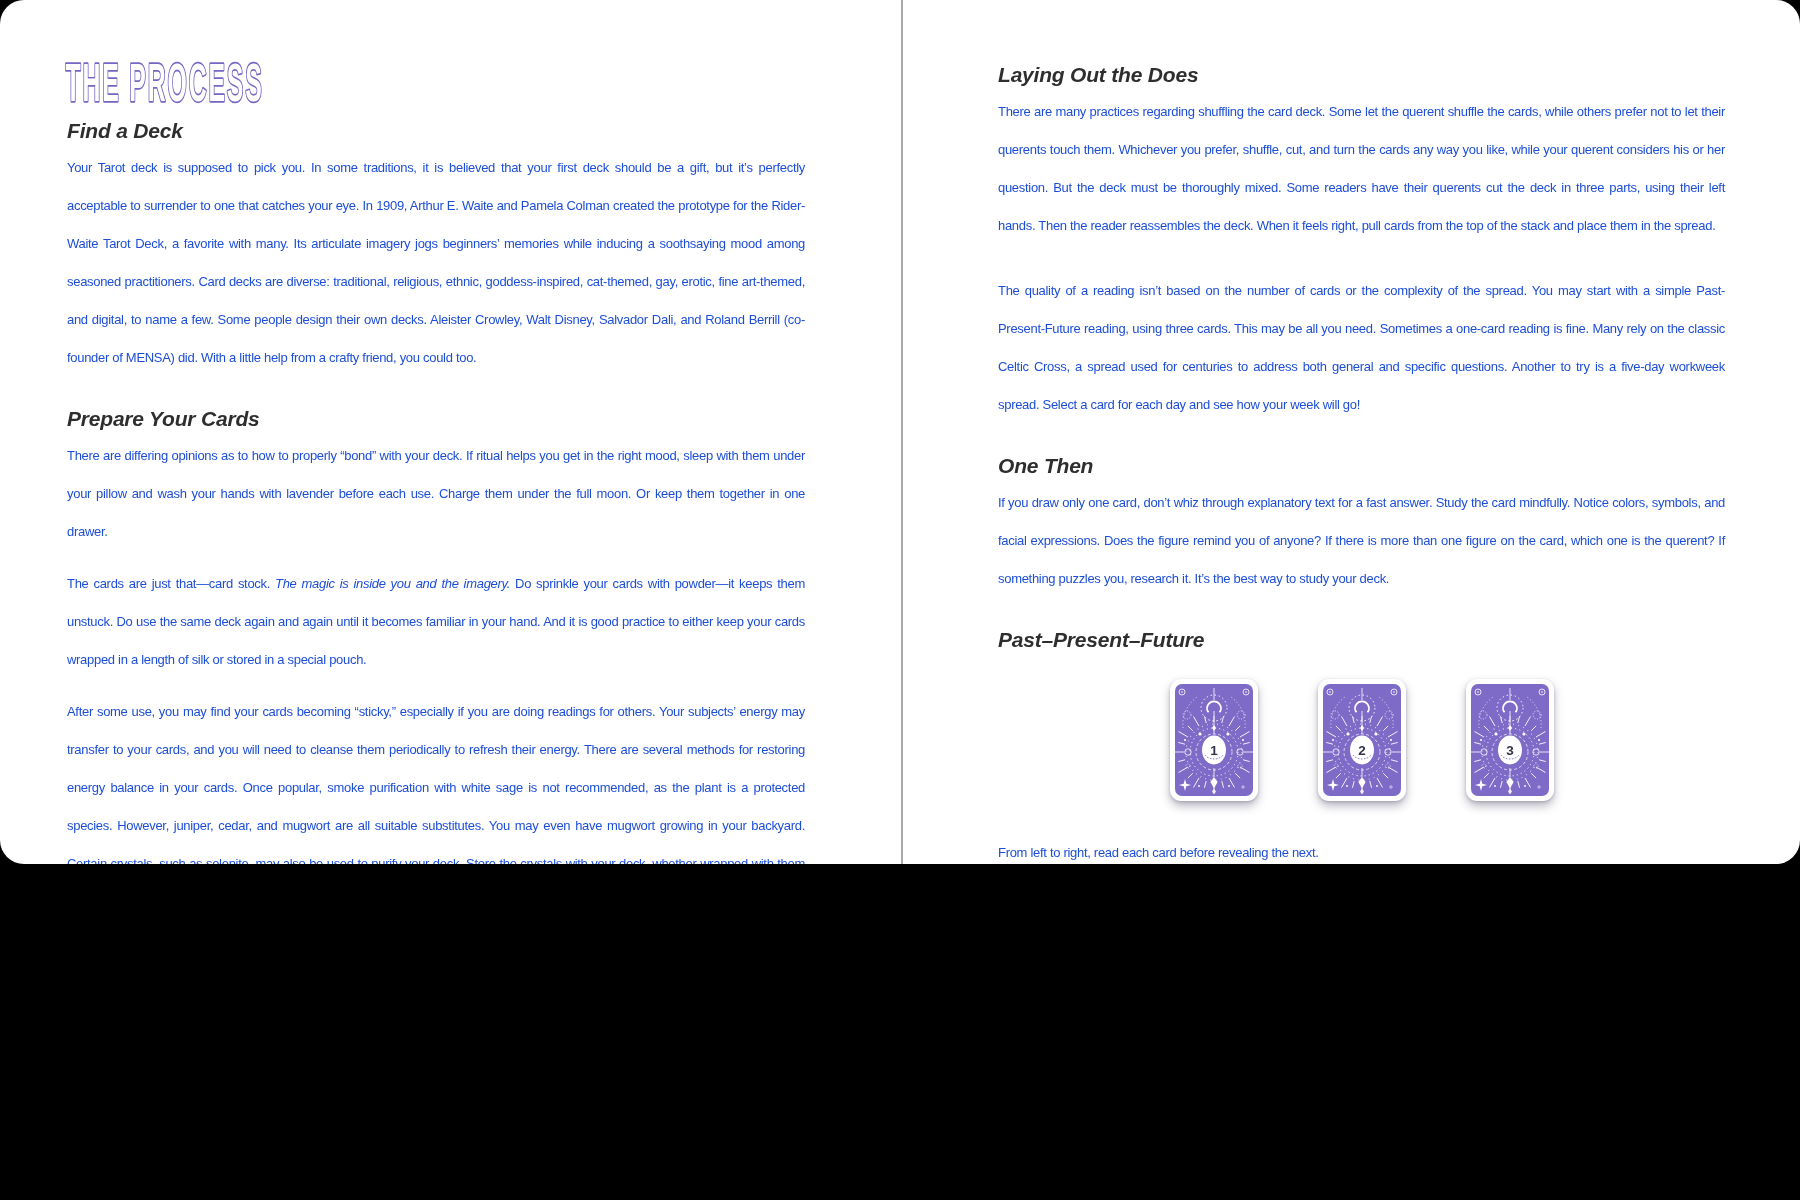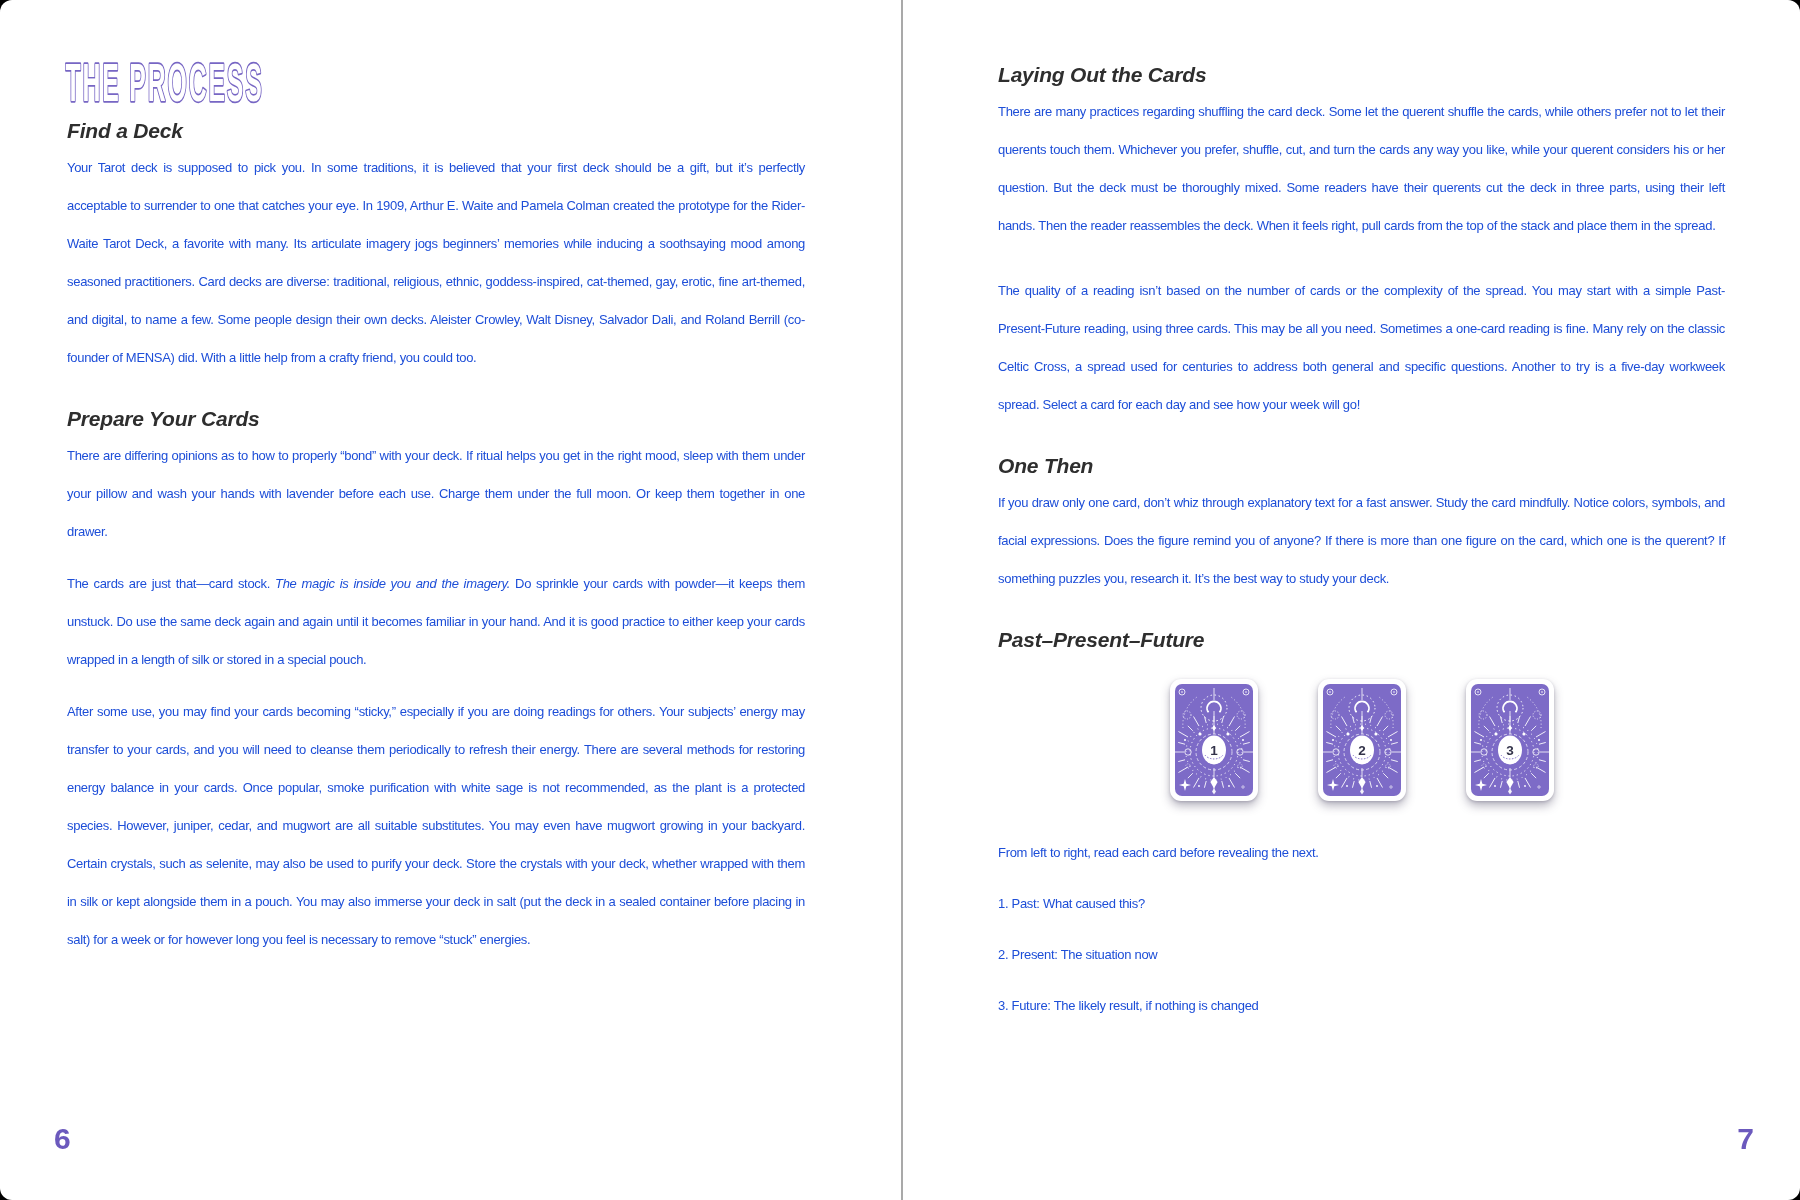--- a/index.html
+++ b/index.html
@@ -1,18 +1,18 @@
 <!DOCTYPE html>
 <html><head>
 <meta charset="utf-8">
 <style>
   html,body { margin:0; padding:0; background:#000; }
   .spread {
-    position:relative; width:1800px; height:1200px;
-    background:#ffffff; border-radius:12px; overflow:hidden;
+    position:relative; width:1800px; height:864px;
+    background:#ffffff; border-radius:24px; overflow:hidden;
     font-family:"Liberation Sans", sans-serif;
   }
   .gutter {
     position:absolute; left:901px; top:0; bottom:0; width:2px;
     background:#a9a9a9;
   }
   .page { position:absolute; }
   .page-left  { left:67px;  top:56px; width:738px; }
   .page-right { left:998px; top:60px; width:727px; }
 
@@ -164,21 +164,21 @@
     <section>
       <h2 class="h">Prepare Your Cards</h2>
       <p class="body j">There are differing opinions as to how to properly “bond” with your deck. If ritual helps you get in the right mood, sleep with them under your pillow and wash your hands with lavender before each use. Charge them under the full moon. Or keep them together in one drawer.</p>
       <p class="body j"><span>The cards are just that—card stock. </span><em>The magic is inside you and the imagery.</em><span> Do sprinkle your cards with powder—it keeps them unstuck. Do use the same deck again and again until it becomes familiar in your hand. And it is good practice to either keep your cards wrapped in a length of silk or stored in a special pouch.</span></p>
       <p class="body j">After some use, you may find your cards becoming “sticky,” especially if you are doing readings for others. Your subjects’ energy may transfer to your cards, and you will need to cleanse them periodically to refresh their energy. There are several methods for restoring energy balance in your cards. Once popular, smoke purification with white sage is not recommended, as the plant is a protected species. However, juniper, cedar, and mugwort are all suitable substitutes. You may even have mugwort growing in your backyard. Certain crystals, such as selenite, may also be used to purify your deck. Store the crystals with your deck, whether wrapped with them in silk or kept alongside them in a pouch. You may also immerse your deck in salt (put the deck in a sealed container before placing in salt) for a week or for however long you feel is necessary to remove “stuck” energies.</p>
     </section>
   </div>
 
   <div class="page page-right">
     <section class="first">
-      <h2 class="h">Laying Out the Cards</h2>
+      <h2 class="h">Laying Out the Does</h2>
       <p class="body j">There are many practices regarding shuffling the card deck. Some let the querent shuffle the cards, while others prefer not to let their querents touch them. Whichever you prefer, shuffle, cut, and turn the cards any way you like, while your querent considers his or her question. But the deck must be thoroughly mixed. Some readers have their querents cut the deck in three parts, using their left hands. Then the reader reassembles the deck. When it feels right, pull cards from the top of the stack and place them in the spread.</p>
     </section>
 
     <section>
       <p class="body j">The quality of a reading isn’t based on the number of cards or the complexity of the spread. You may start with a simple Past-Present-Future reading, using three cards. This may be all you need. Sometimes a one-card reading is fine. Many rely on the classic Celtic Cross, a spread used for centuries to address both general and specific questions. Another to try is a five-day workweek spread. Select a card for each day and see how your week will go!</p>
     </section>
 
     <section>
       <h2 class="h">One Then</h2>
       <p class="body j">If you draw only one card, don’t whiz through explanatory text for a fast answer. Study the card mindfully. Notice colors, symbols, and facial expressions. Does the figure remind you of anyone? If there is more than one figure on the card, which one is the querent? If something puzzles you, research it. It’s the best way to study your deck.</p>

